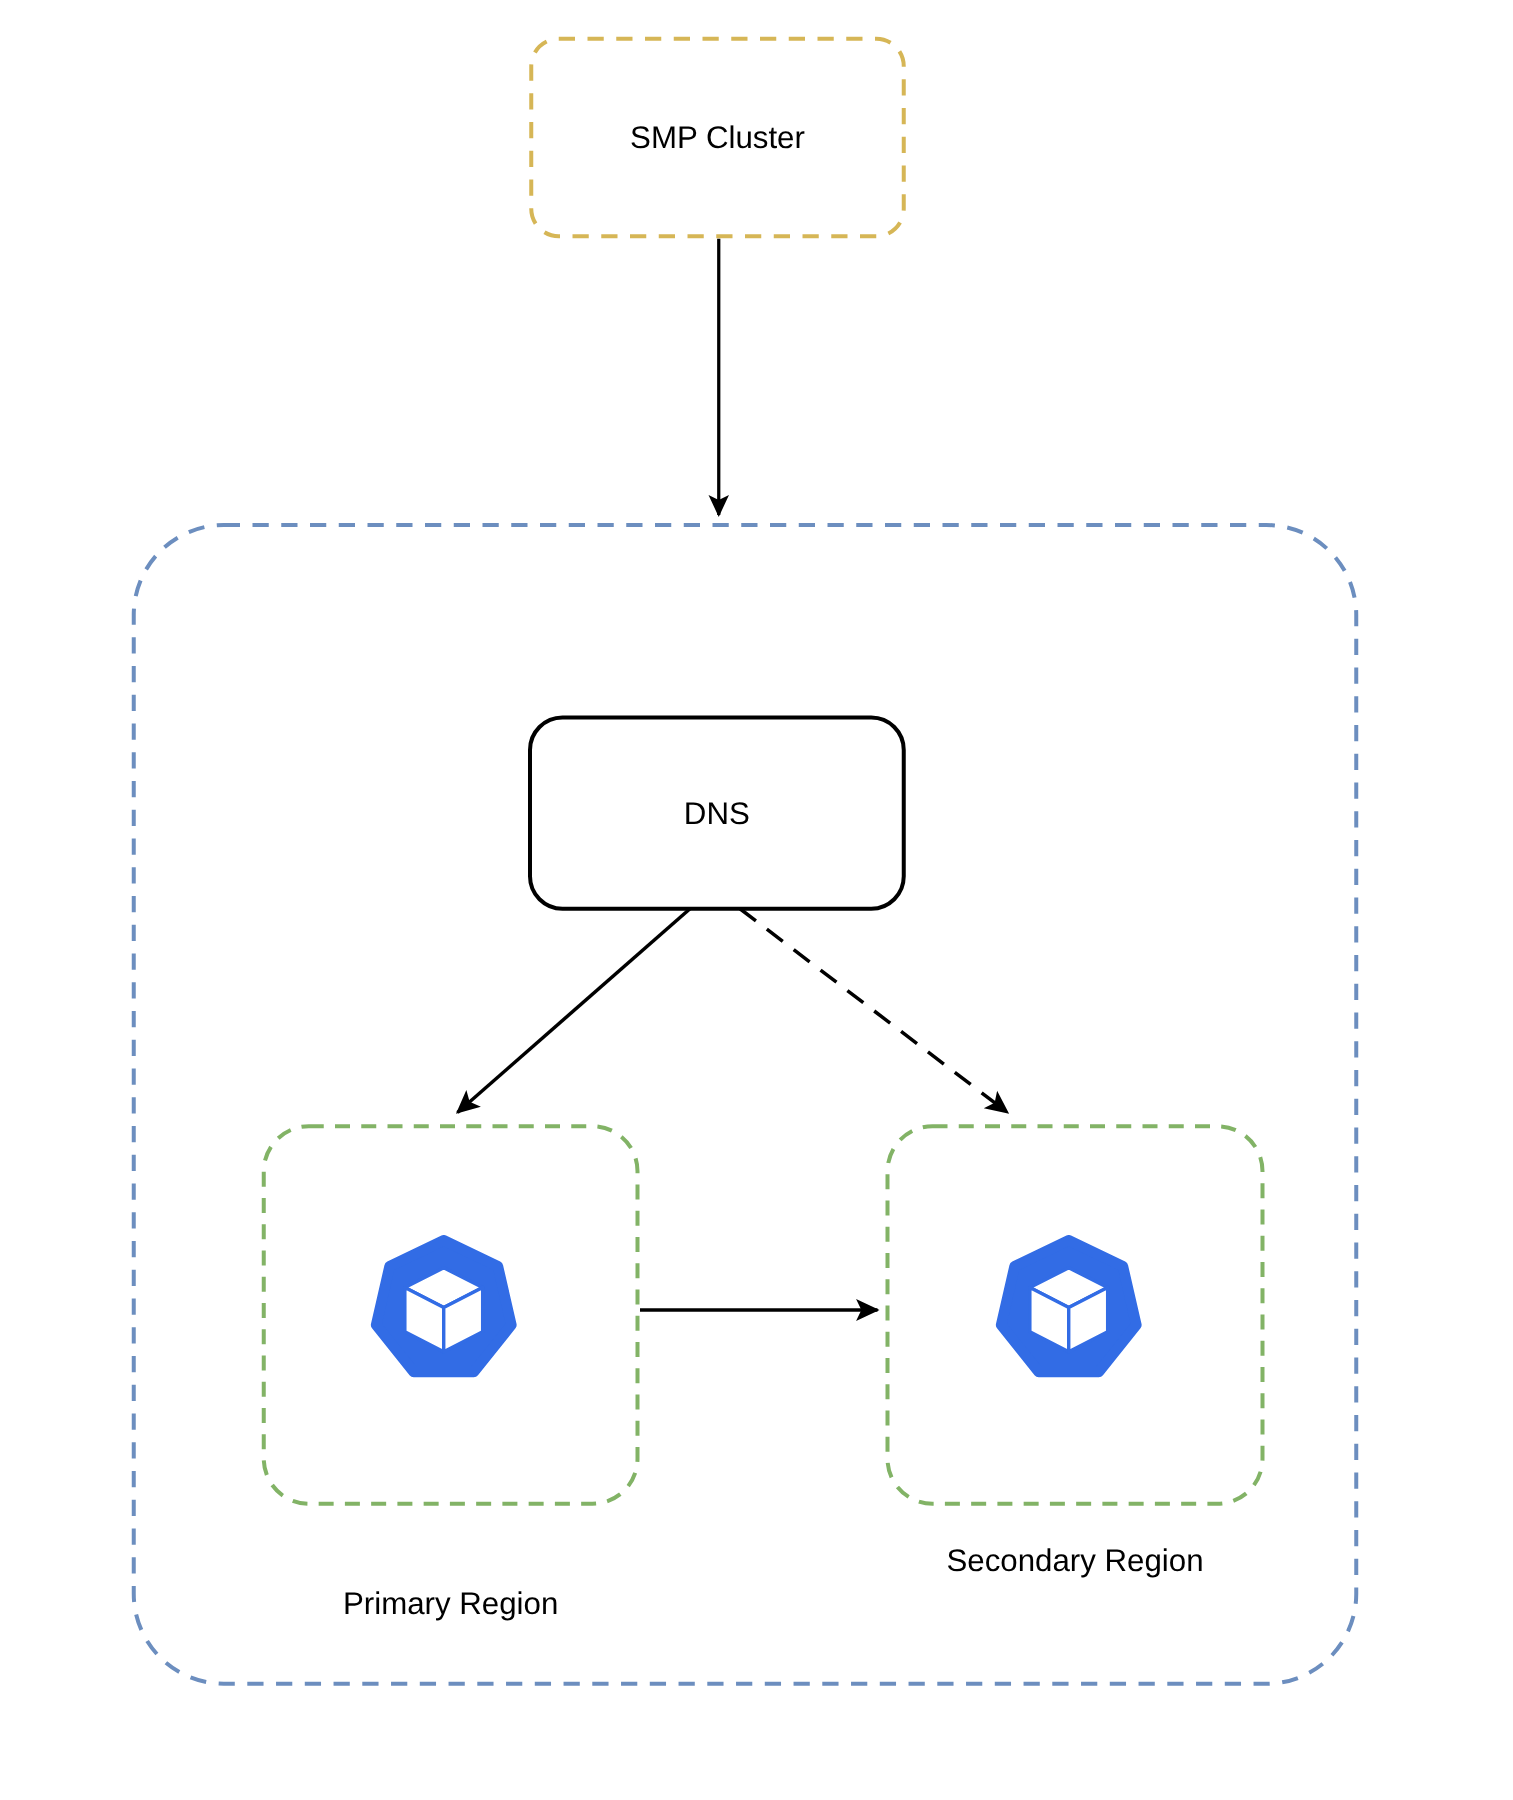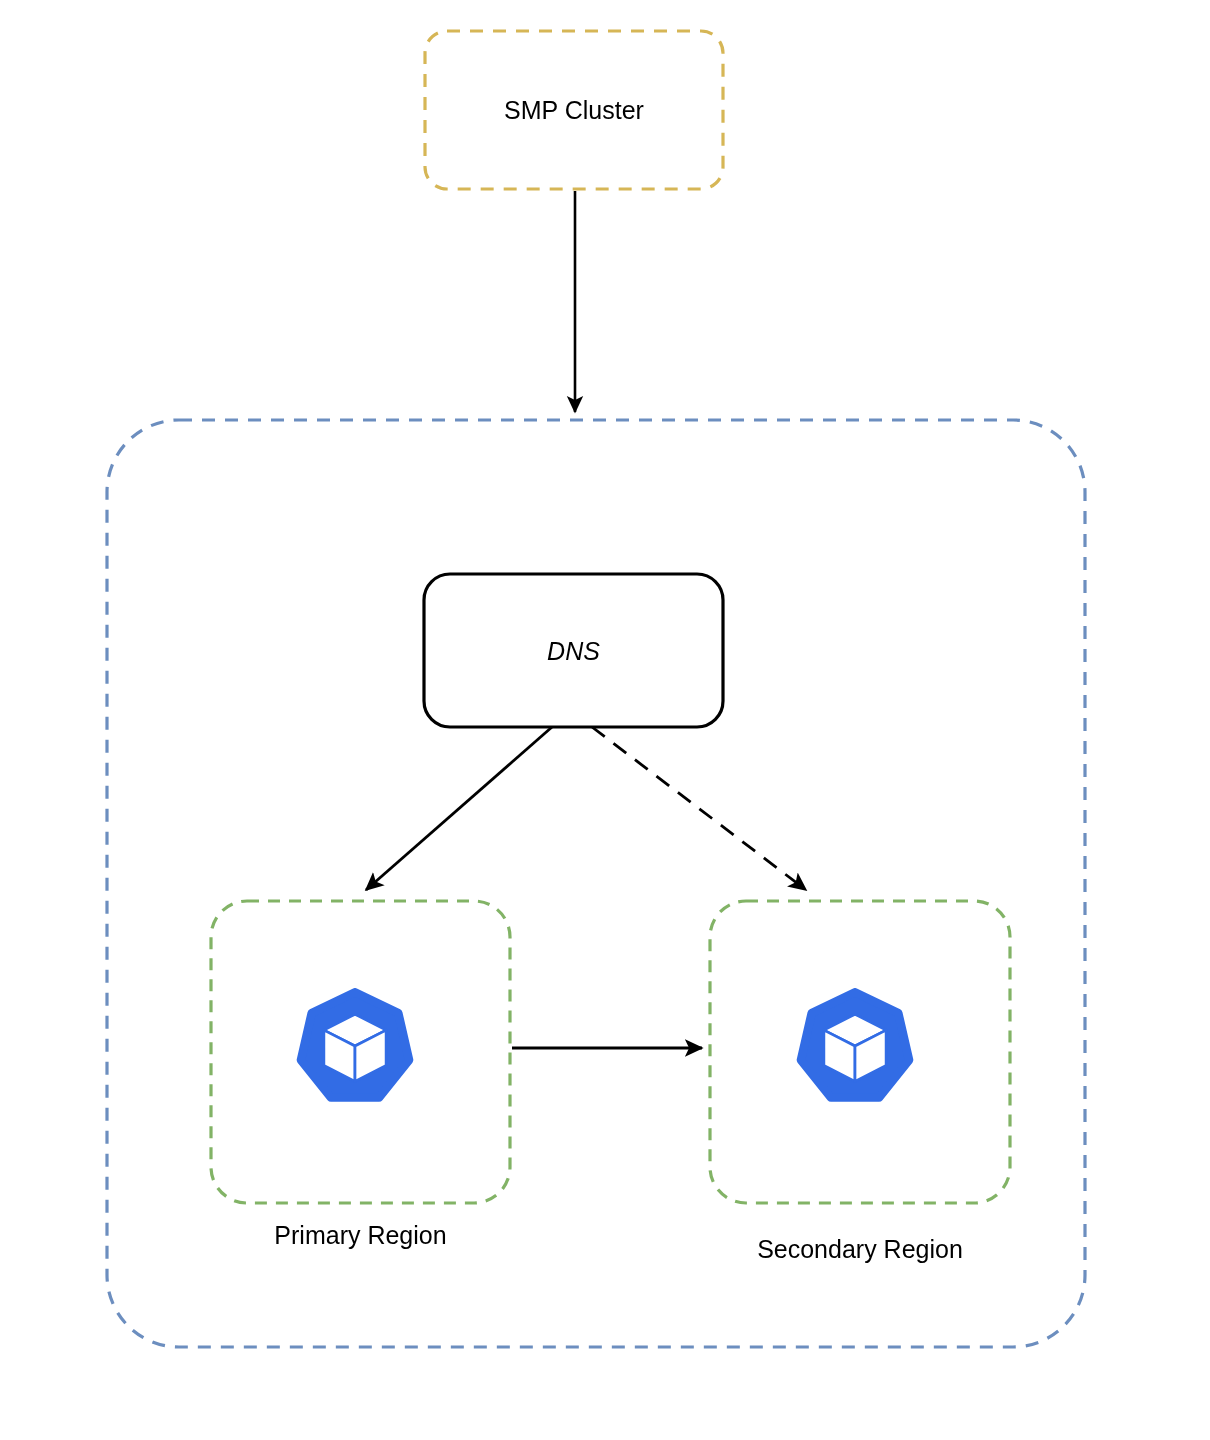--- a/index.html
+++ b/index.html
@@ -75,21 +75,21 @@
 
     <line x1="552" y1="727" x2="366" y2="890" stroke="#000000" stroke-width="2.8" marker-end="url(#arrow-solid)"></line>
 
     <line x1="592" y1="727" x2="806" y2="890" stroke="#000000" stroke-width="2.8" stroke-dasharray="16 11" marker-end="url(#arrow-solid)"></line>
 
     <line x1="512" y1="1048" x2="702" y2="1048" stroke="#000000" stroke-width="2.8" marker-end="url(#arrow-solid)"></line>
   </svg>
 
   <div class="node-label" style="left:425px; top:31px; width:298px; height:158px;">SMP Cluster</div>
 
-  <div class="node-label" style="left:424px; top:574px; width:299px; height:153px;font-style:italic;">DNS</div>
+  <div class="node-label" style="left:424px; top:574px; width:299px; height:153px;">DNS</div>
 
   <div class="k8s-logo" style="left:294px; top:988px; width:122px; height:122px;">
     <svg viewBox="0 0 100 100" width="122" height="122" xmlns="http://www.w3.org/2000/svg">
       <path d="M50 3.5 L85.5 20.6 L94.3 59.0 L69.7 89.8 L30.3 89.8 L5.7 59.0 L14.5 20.6 Z" fill="#326ce5" stroke="#326ce5" stroke-width="7" stroke-linejoin="round"></path>
       <g fill="#ffffff" stroke="#326ce5" stroke-width="2.2" stroke-linejoin="round">
         <path d="M50 21.5 L75.5 34.5 L50 47.5 L24.5 34.5 Z"></path>
         <path d="M24.5 34.5 L50 47.5 L50 76.5 L24.5 63.5 Z"></path>
         <path d="M75.5 34.5 L75.5 63.5 L50 76.5 L50 47.5 Z"></path>
       </g>
     </svg>
@@ -99,17 +99,17 @@
     <svg viewBox="0 0 100 100" width="122" height="122" xmlns="http://www.w3.org/2000/svg">
       <path d="M50 3.5 L85.5 20.6 L94.3 59.0 L69.7 89.8 L30.3 89.8 L5.7 59.0 L14.5 20.6 Z" fill="#326ce5" stroke="#326ce5" stroke-width="7" stroke-linejoin="round"></path>
       <g fill="#ffffff" stroke="#326ce5" stroke-width="2.2" stroke-linejoin="round">
         <path d="M50 21.5 L75.5 34.5 L50 47.5 L24.5 34.5 Z"></path>
         <path d="M24.5 34.5 L50 47.5 L50 76.5 L24.5 63.5 Z"></path>
         <path d="M75.5 34.5 L75.5 63.5 L50 76.5 L50 47.5 Z"></path>
       </g>
     </svg>
   </div>
 
-  <div class="region-caption" style="left:211px; top:1221px; width:299px;">Primary Region</div>
+  <div class="region-caption" style="left:211px; top:1269px; width:299px;">Primary Region</div>
 
   <div class="region-caption" style="left:710px; top:1221px; width:300px;margin-top:14px;">Secondary Region</div>
 
 </div>
 
 </body></html>

